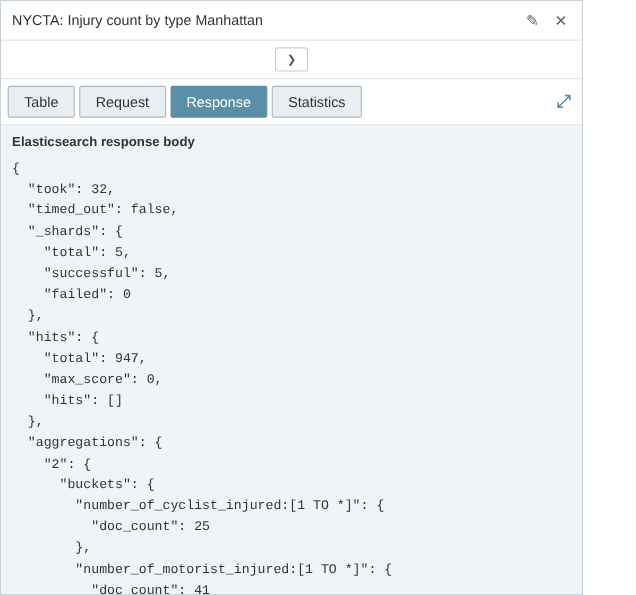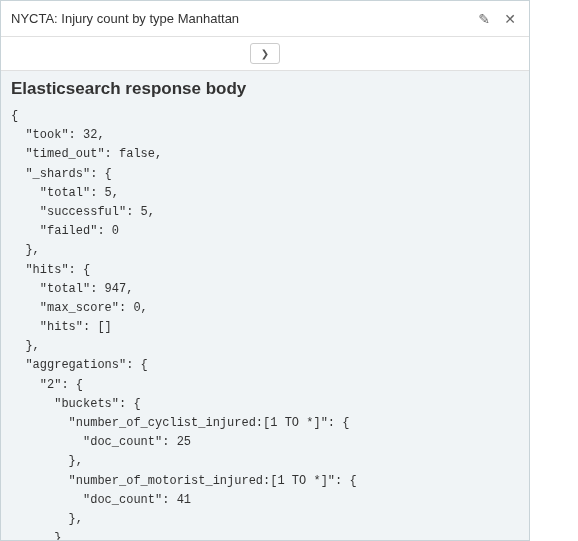--- a/index.html
+++ b/index.html
@@ -126,21 +126,21 @@
     .content-area {
       flex: 1;
       overflow: hidden;
       display: flex;
       flex-direction: column;
       background: #f0f4f6;
     }
 
     .section-label {
       padding: 8px 10px 4px 10px;
-      font-size: 17px;
+      font-size: 12px;
       font-weight: bold;
       color: #333;
       background: #f0f4f6;
     }
 
     .code-area {
       flex: 1;
       overflow-y: auto;
       overflow-x: hidden;
       padding: 4px 10px 10px 10px;
@@ -166,20 +166,27 @@
       <span class="title-icon">✕</span>
     </div>
   </div>
 
   <div class="dropdown-row">
     <button class="dropdown-btn">
       <span class="chevron">❯</span>
     </button>
   </div>
 
+  <div class="tab-row">
+    <button class="tab-btn">Table</button>
+    <button class="tab-btn">Request</button>
+    <button class="tab-btn active">Response</button>
+    <button class="tab-btn">Statistics</button>
+    <span class="expand-icon">⤢</span>
+  </div>
 
   <div class="content-area">
     <div class="section-label">Elasticsearch response body</div>
     <div class="code-area">
       <div class="code-block">{
   "took": 32,
   "timed_out": false,
   "_shards": {
     "total": 5,
     "successful": 5,

